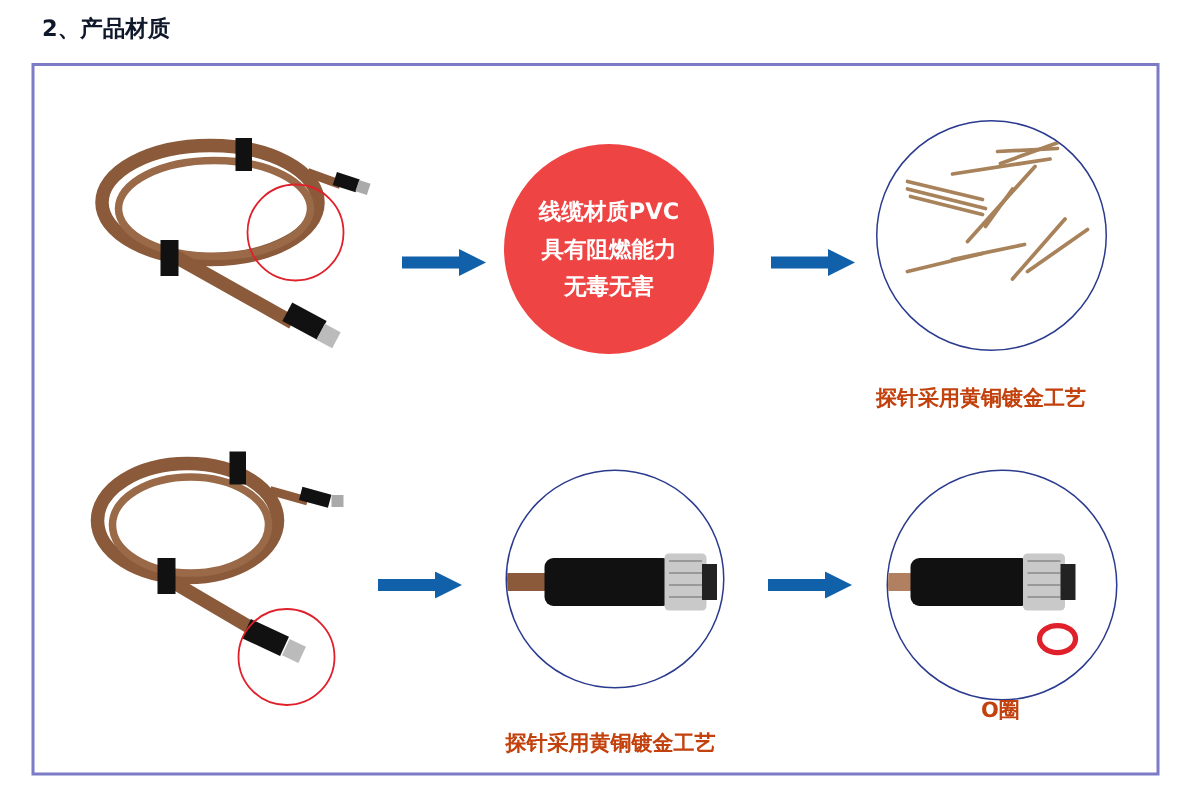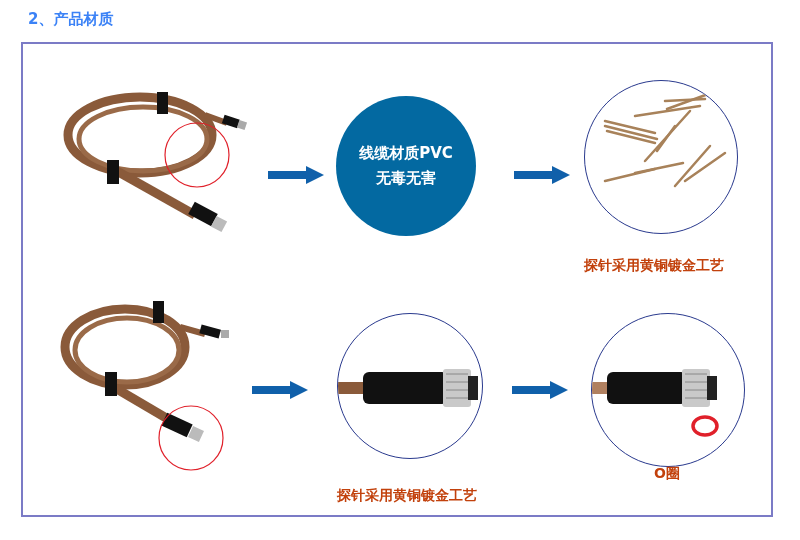--- a/index.html
+++ b/index.html
@@ -1,23 +1,23 @@
 <!DOCTYPE html>
 <html><head>
 <meta charset="utf-8">
 <style>
   html,body{margin:0;padding:0;background:#fff;}
   body{width:800px;height:540px;position:relative;overflow:hidden;font-family:"DejaVu Sans","Liberation Sans",sans-serif;}
-  .title{position:absolute;left:28px;top:10px;font-size:15px;color:#3b82f6;font-weight:bold;}
+  .title{position:absolute;left:28px;top:10px;font-size:15px;color:#0f172a;font-weight:bold;}
   .frame{position:absolute;left:21px;top:42px;width:752px;height:475px;border:2px solid #7b7bc6;box-sizing:border-box;}
   .cable{position:absolute;}
   .arrow{position:absolute;width:56px;height:18px;}
   .circle{position:absolute;border-radius:50%;box-sizing:border-box;overflow:hidden;}
   .circle.outline{border:1.5px solid #2a3a8e;background:#fff;}
-  .blue{background:#0369a1;color:#fff;display:flex;flex-direction:column;align-items:center;justify-content:center;text-align:center;}
+  .blue{background:#ef4444;color:#fff;display:flex;flex-direction:column;align-items:center;justify-content:center;text-align:center;}
   .blue div{font-size:15px;line-height:25px;font-weight:bold;}
   .caption{position:absolute;font-size:14px;color:#c2410c;font-weight:bold;white-space:nowrap;}
 </style>
 </head>
 <body>
 
 <div class="title">2、产品材质</div>
 
 <div class="frame"></div>
 
@@ -35,20 +35,21 @@
   <circle cx="142" cy="80" r="32" fill="none" stroke="#e0202a" stroke-width="1.2"></circle>
 </svg>
 
 <svg class="arrow" style="left:268px;top:166px" viewBox="0 0 56 18">
   <rect x="0" y="5" width="38" height="8" fill="#1060aa"></rect>
     <polygon points="38,0 56,9 38,18" fill="#1060aa"></polygon>
 </svg>
 
 <div class="circle blue" style="left:336px;top:96px;width:140px;height:140px">
   <div>线缆材质PVC</div>
+  <div>具有阻燃能力</div>
   <div>无毒无害</div>
 </div>
 
 <svg class="arrow" style="left:514px;top:166px" viewBox="0 0 56 18">
   <rect x="0" y="5" width="38" height="8" fill="#1060aa"></rect>
     <polygon points="38,0 56,9 38,18" fill="#1060aa"></polygon>
 </svg>
 
 <div class="circle outline" style="left:584px;top:80px;width:154px;height:154px">
   <svg width="154" height="154">

